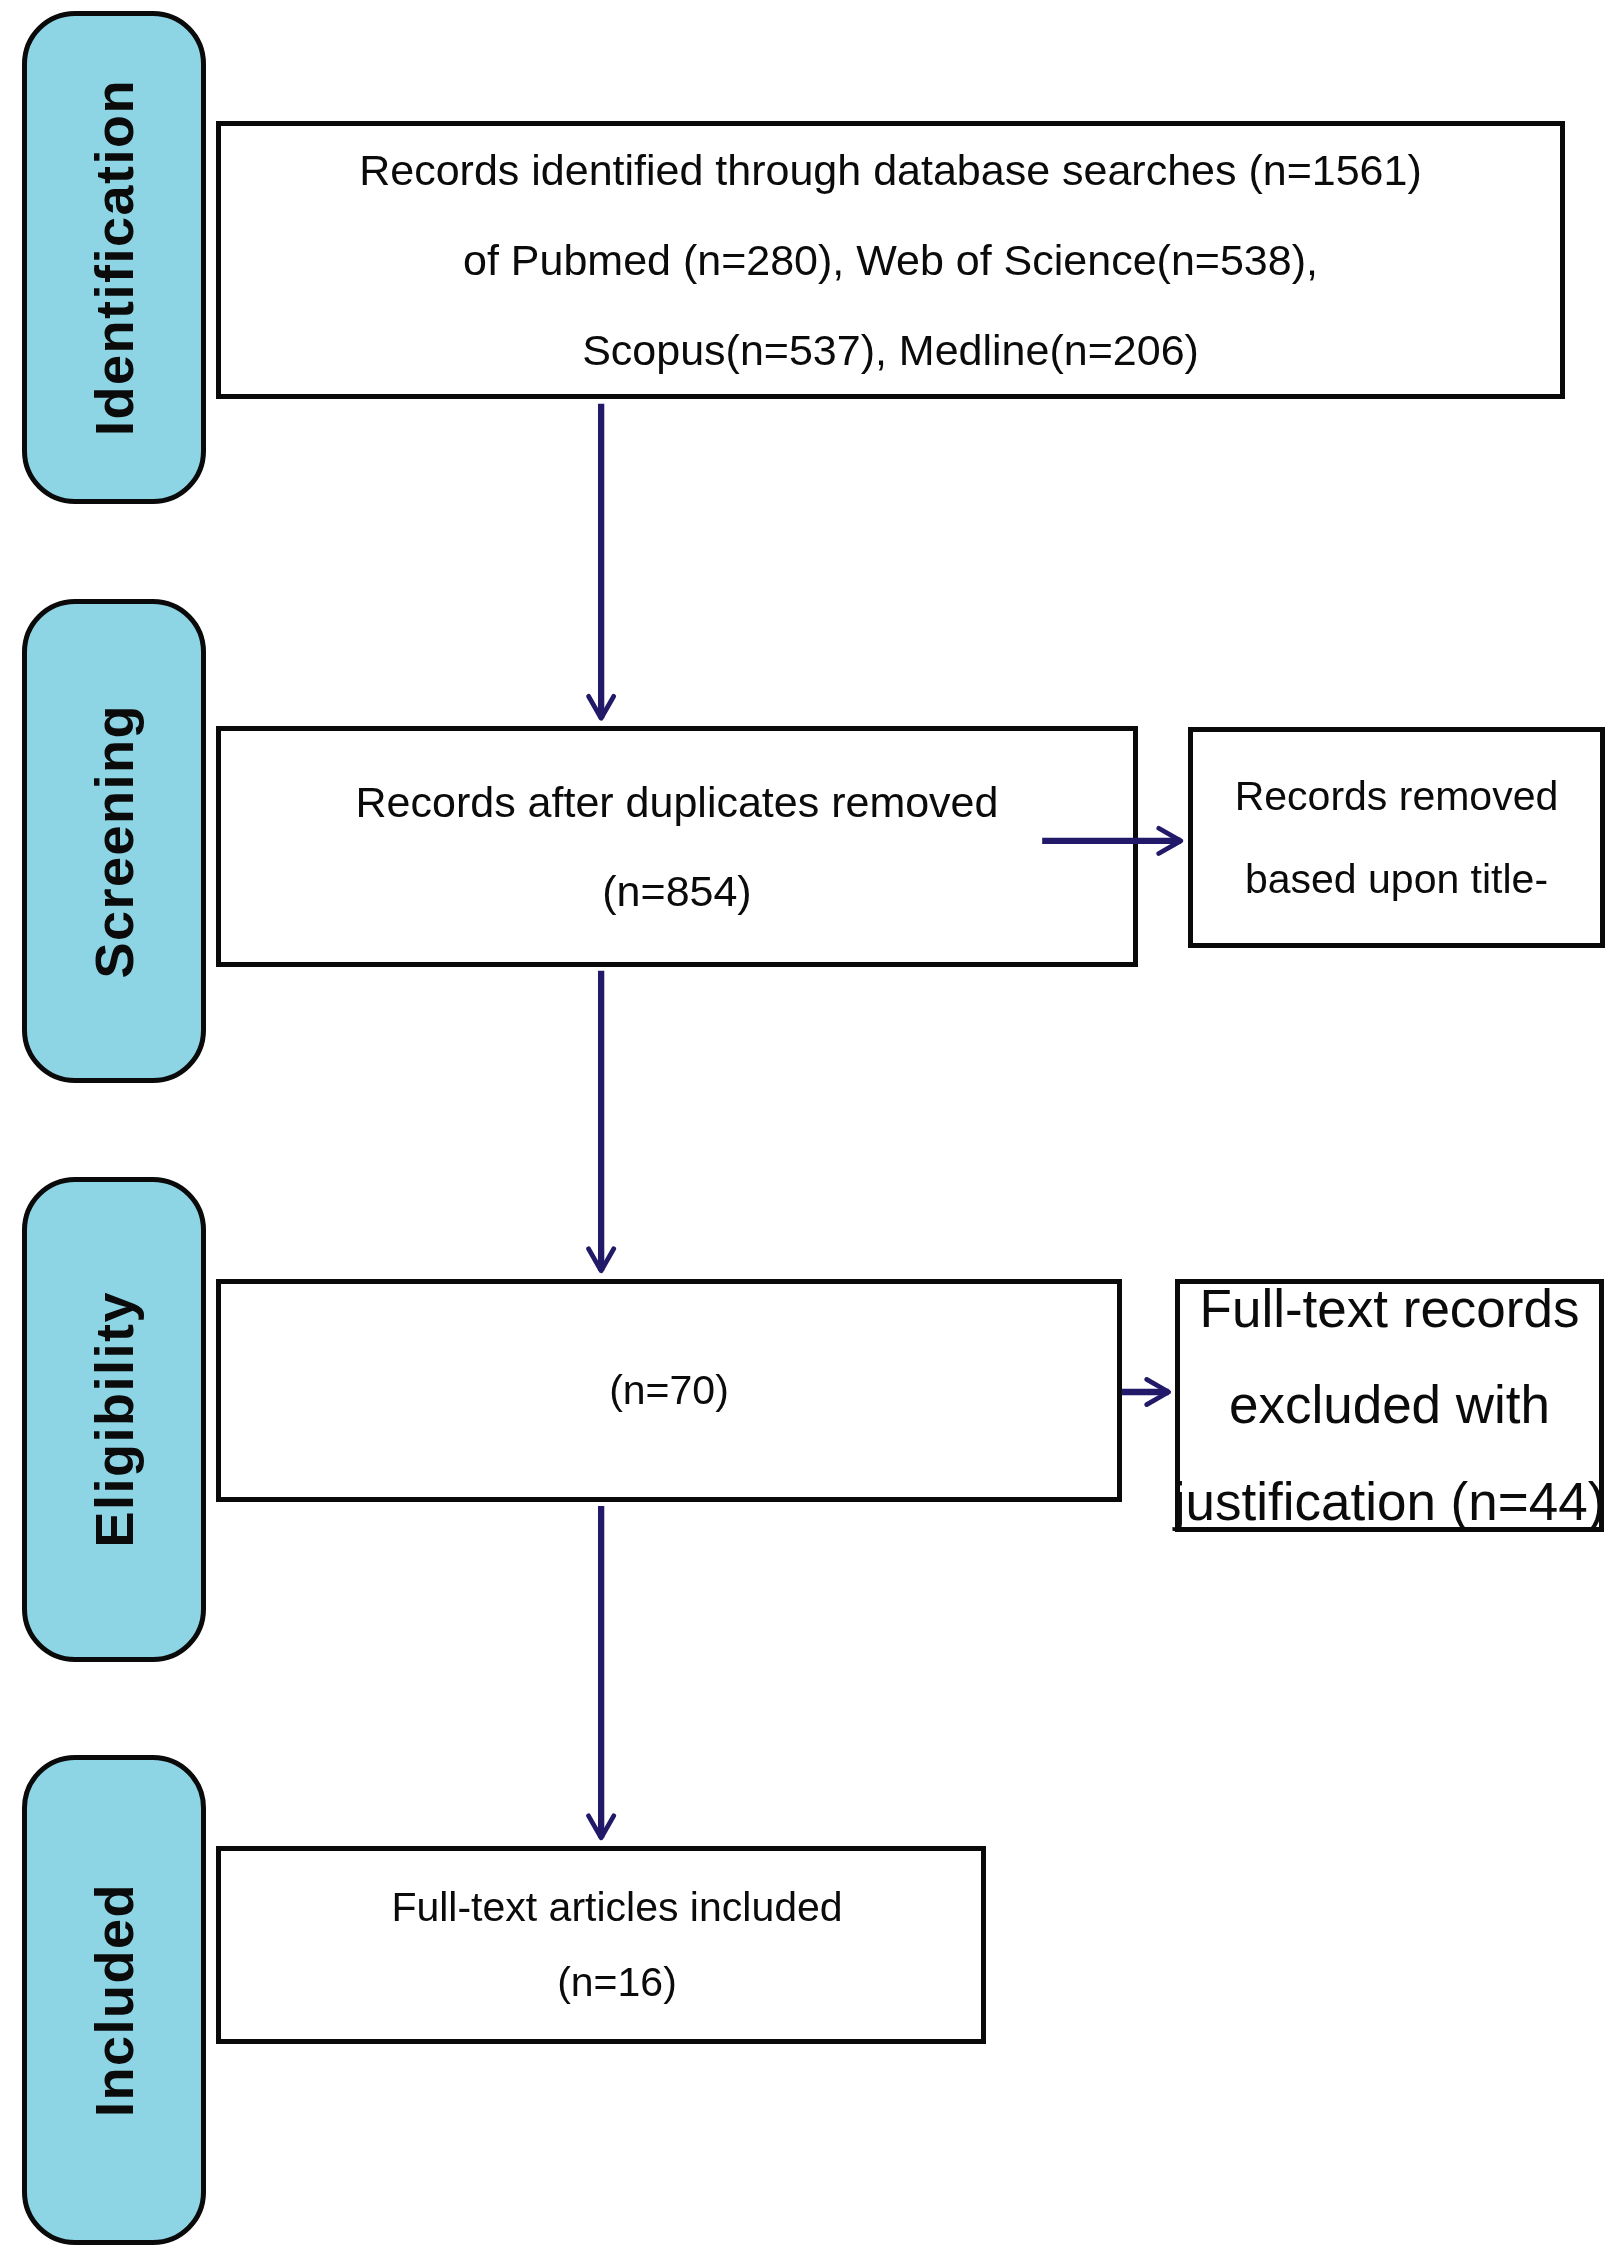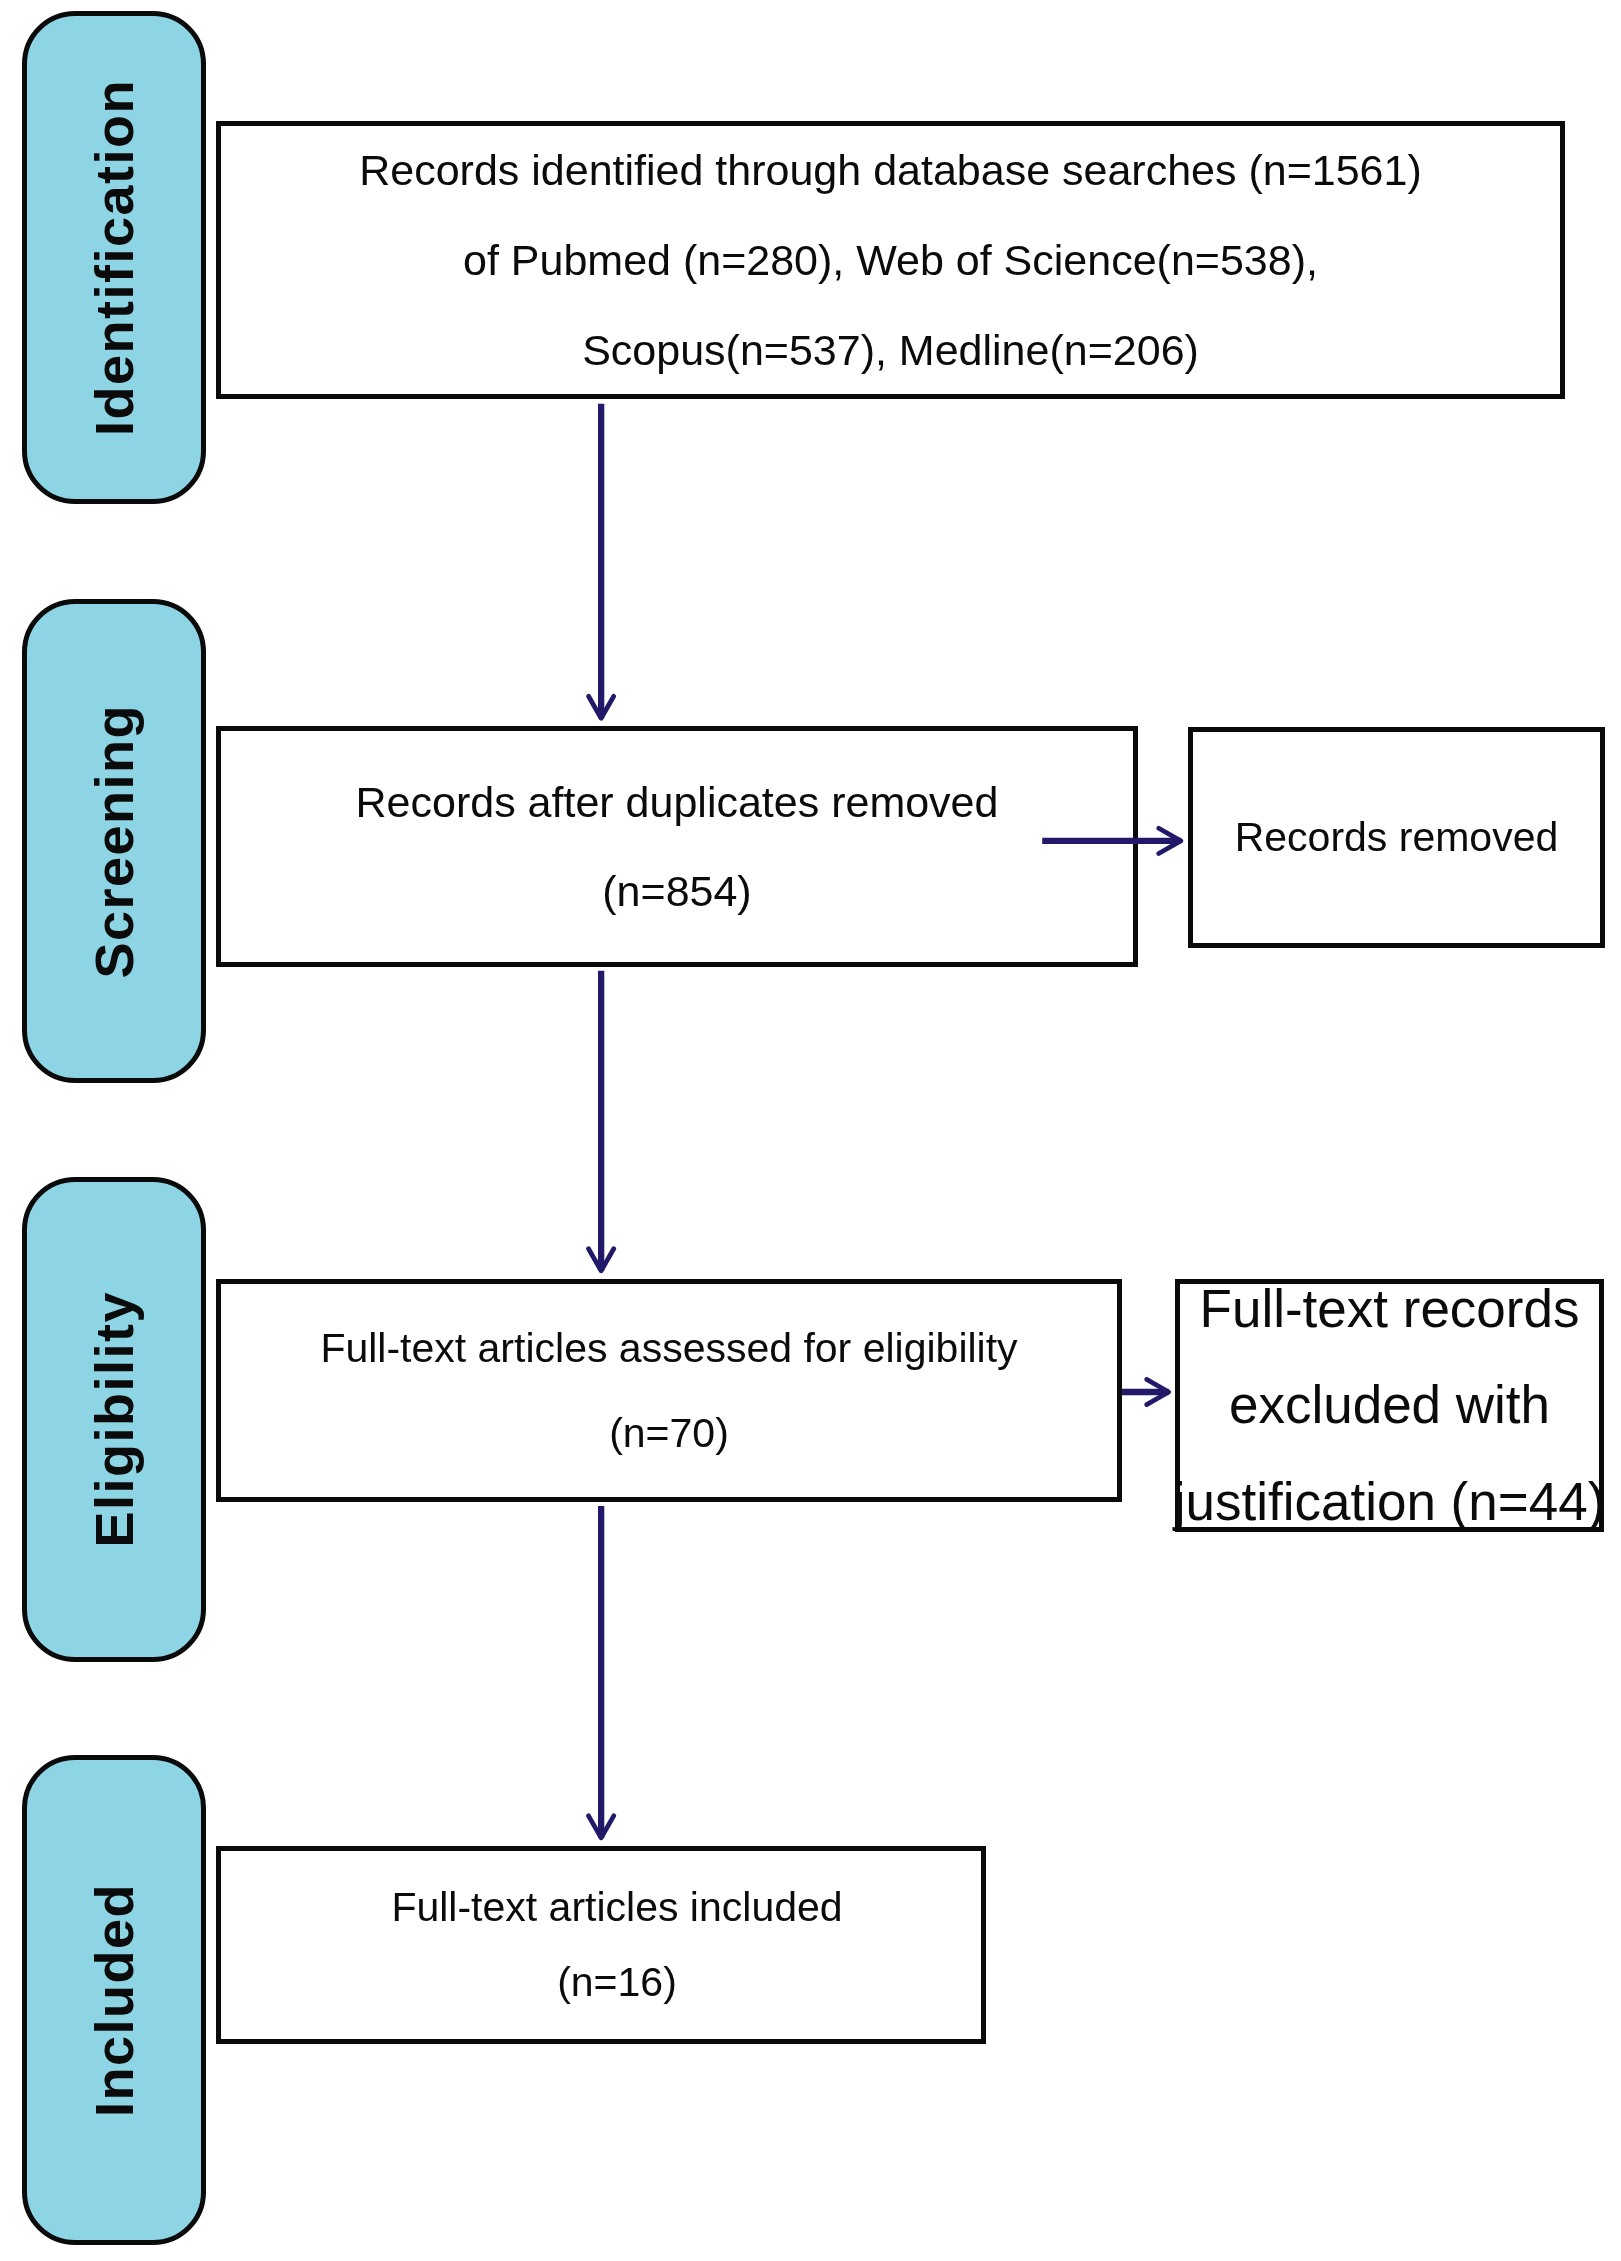--- a/index.html
+++ b/index.html
@@ -90,24 +90,24 @@
   <span class="line">Scopus(n=537), Medline(n=206)</span>
 </div>
 
 <div class="flowbox" id="box-duplicates">
   <span class="line">Records after duplicates removed</span>
   <span class="line">(n=854)</span>
 </div>
 
 <div class="flowbox" id="box-title-abstract">
   <span class="line">Records removed</span>
+  <span class="line">based upon title-</span>
 </div>
 
 <div class="flowbox" id="box-fulltext-assessed">
-  <span class="line">Full-text articles assessed for eligibility</span>
   <span class="line">(n=70)</span>
 </div>
 
 <div class="flowbox" id="box-fulltext-excluded">
   <span class="line">Full-text records</span>
   <span class="line">excluded with</span>
   <span class="line">justification (n=44)</span>
 </div>
 
 <div class="flowbox" id="box-included">

